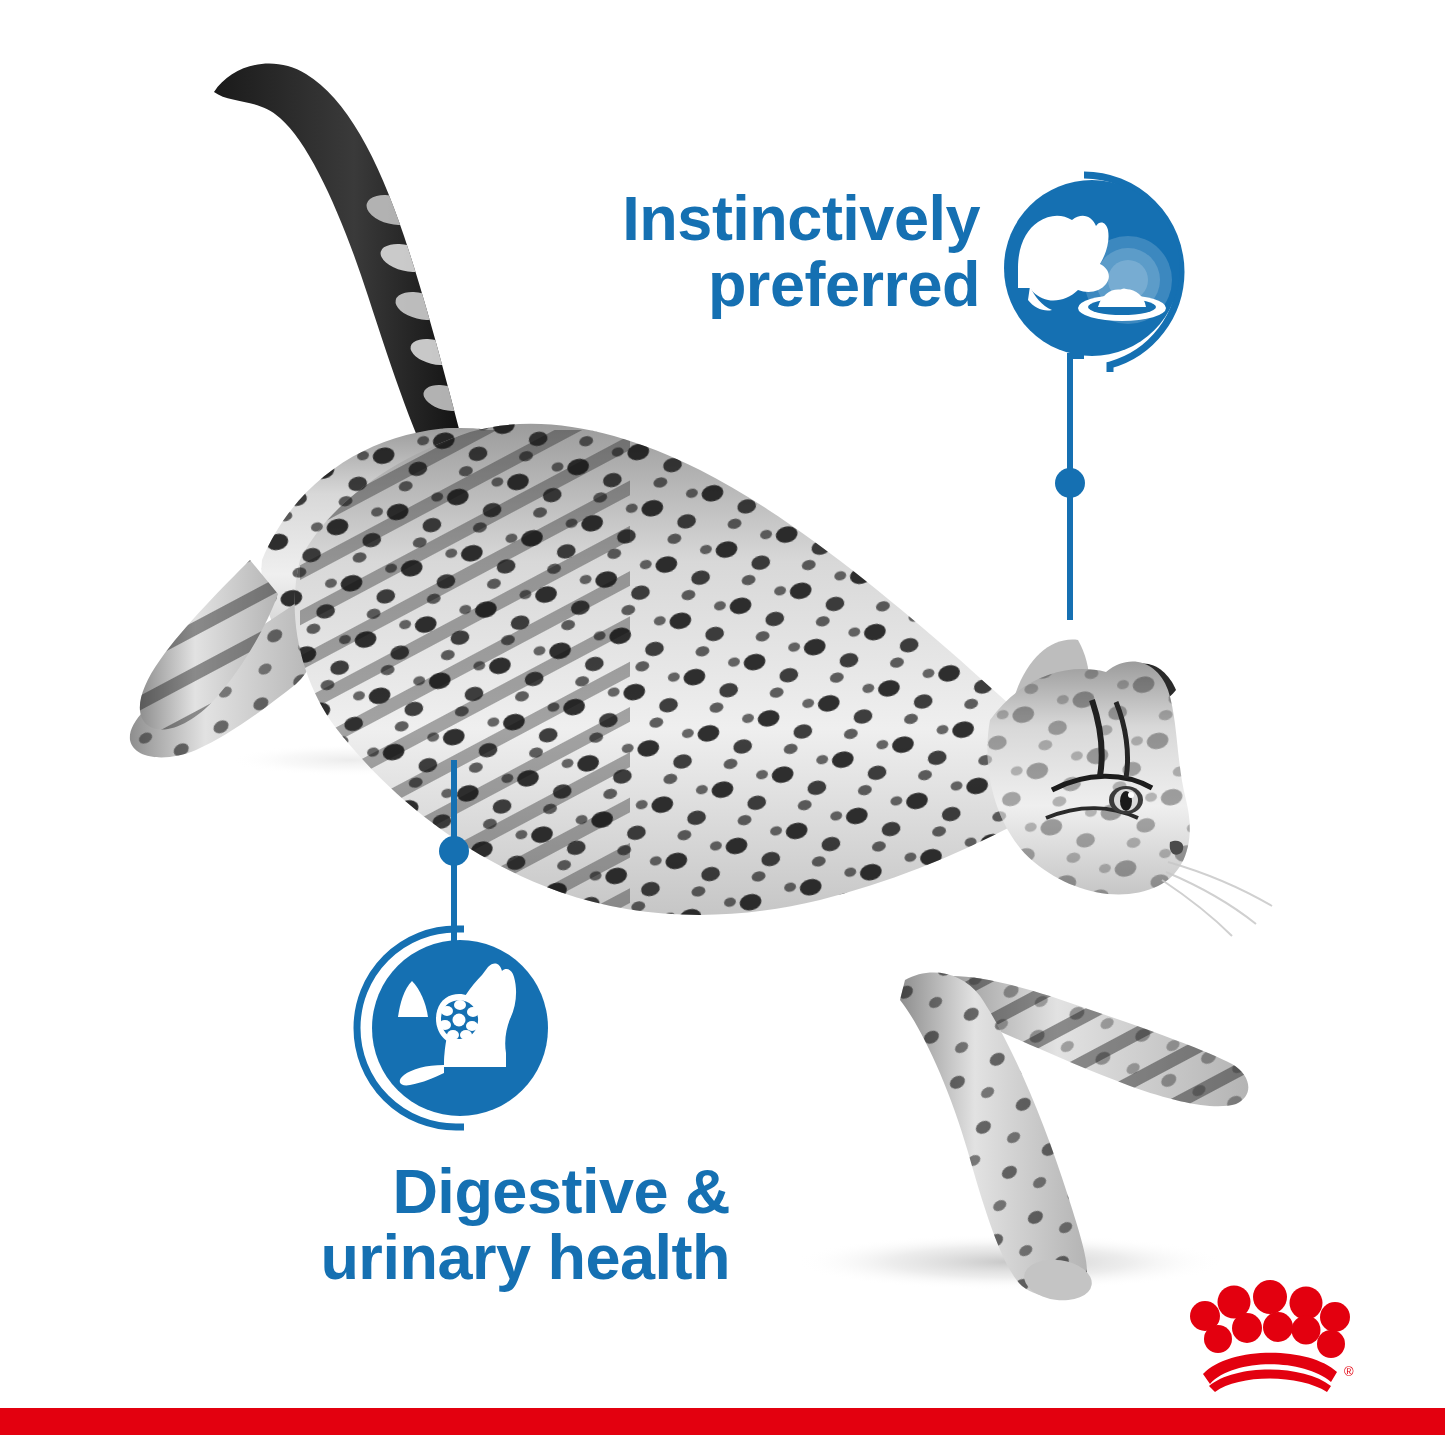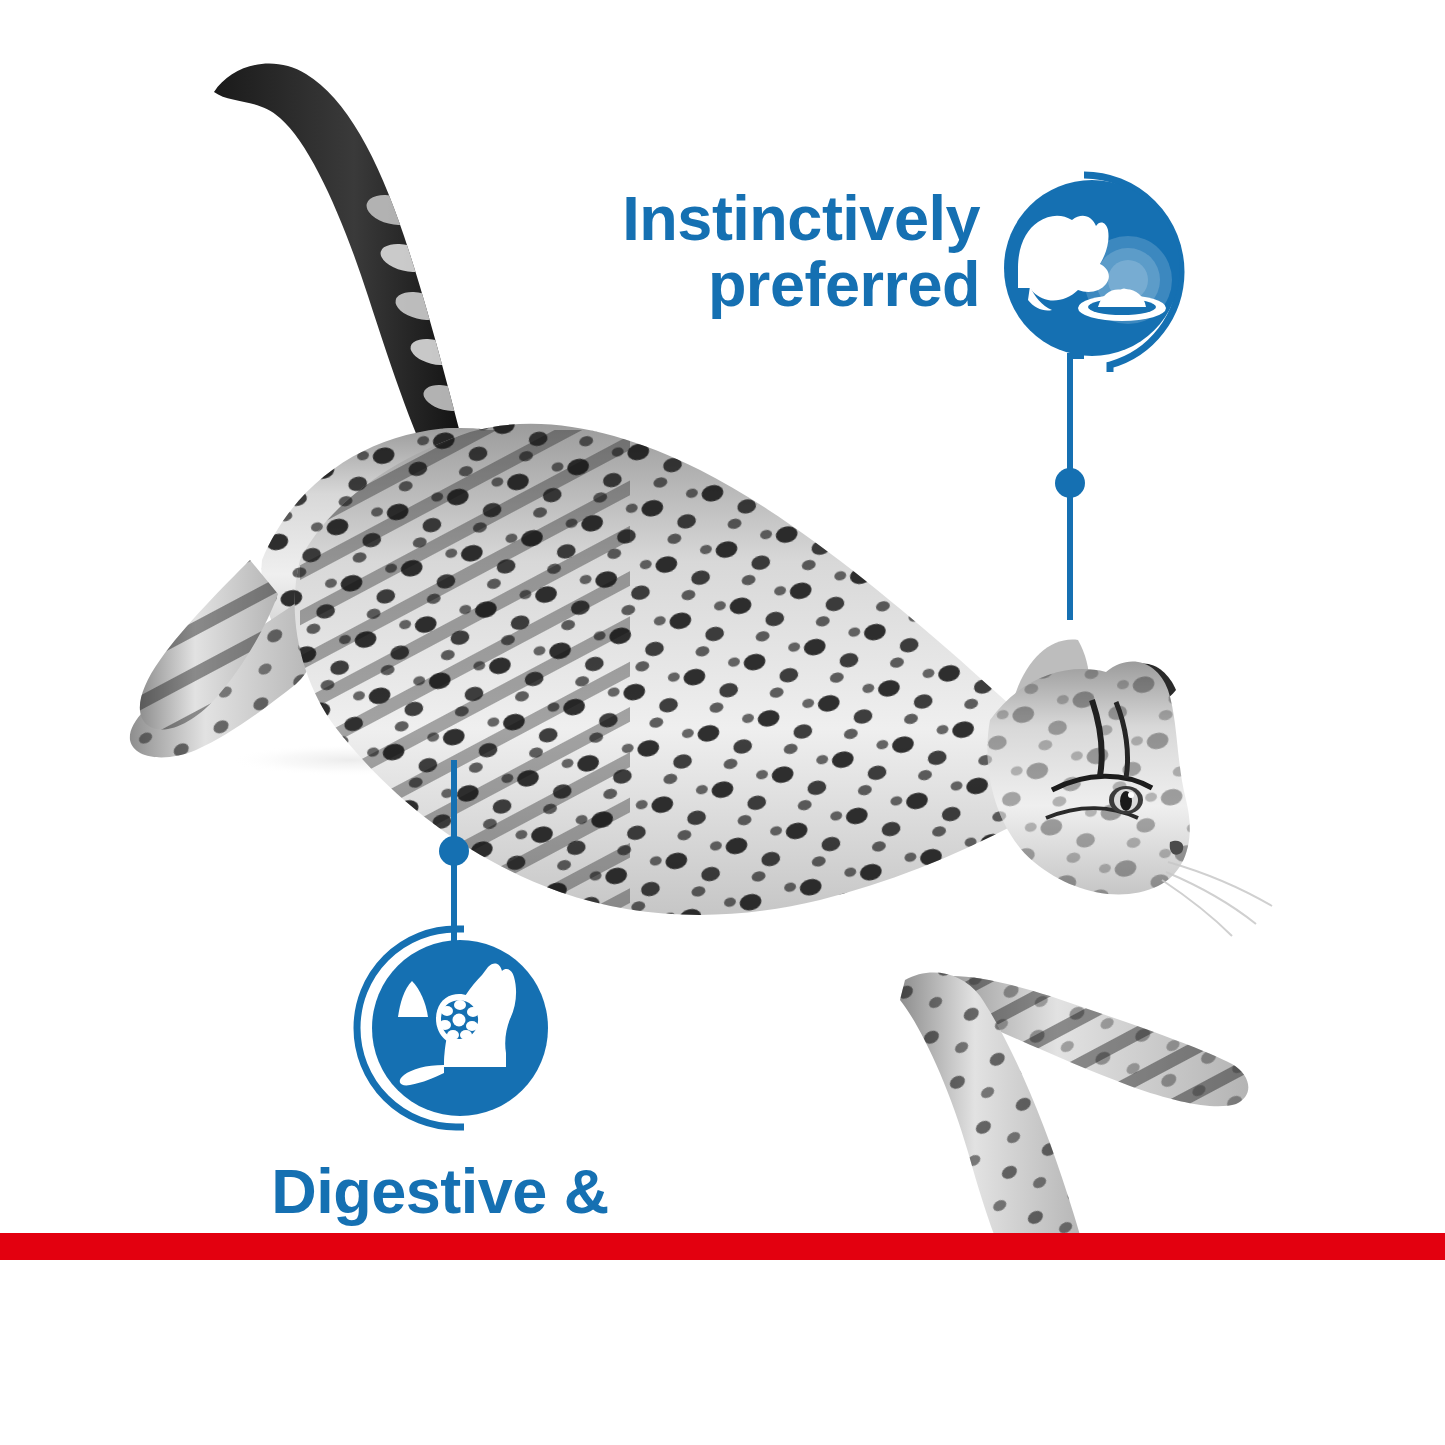--- a/index.html
+++ b/index.html
@@ -7,21 +7,21 @@
     margin: 0;
     padding: 0;
     background: #ffffff;
   }
   body {
     font-family: "Liberation Sans", sans-serif;
   }
   #canvas {
     position: relative;
     width: 1445px;
-    height: 1260px;
+    height: 1435px;
     background: #ffffff;
     overflow: hidden;
   }
 
   
   .cat-layer {
     position: absolute;
     left: 0; top: 0;
     width: 1445px;
     height: 1445px;
@@ -42,21 +42,21 @@
     right: 465px;
     top: 186px;
     width: 430px;
     text-align: right;
     font-size: 63px;
   }
   #callout-bottom-text {
     left: 150px;
     top: 1159px;
     width: 580px;
-    text-align: center;
+    text-align: right;
     font-size: 63px;
   }
 
   .badge {
     position: absolute;
   }
   #badge-top { left: 1000px; top: 168px; width: 208px; height: 208px; }
   #badge-bottom { left: 348px; top: 925px; width: 208px; height: 208px; }
 
   .connector {

